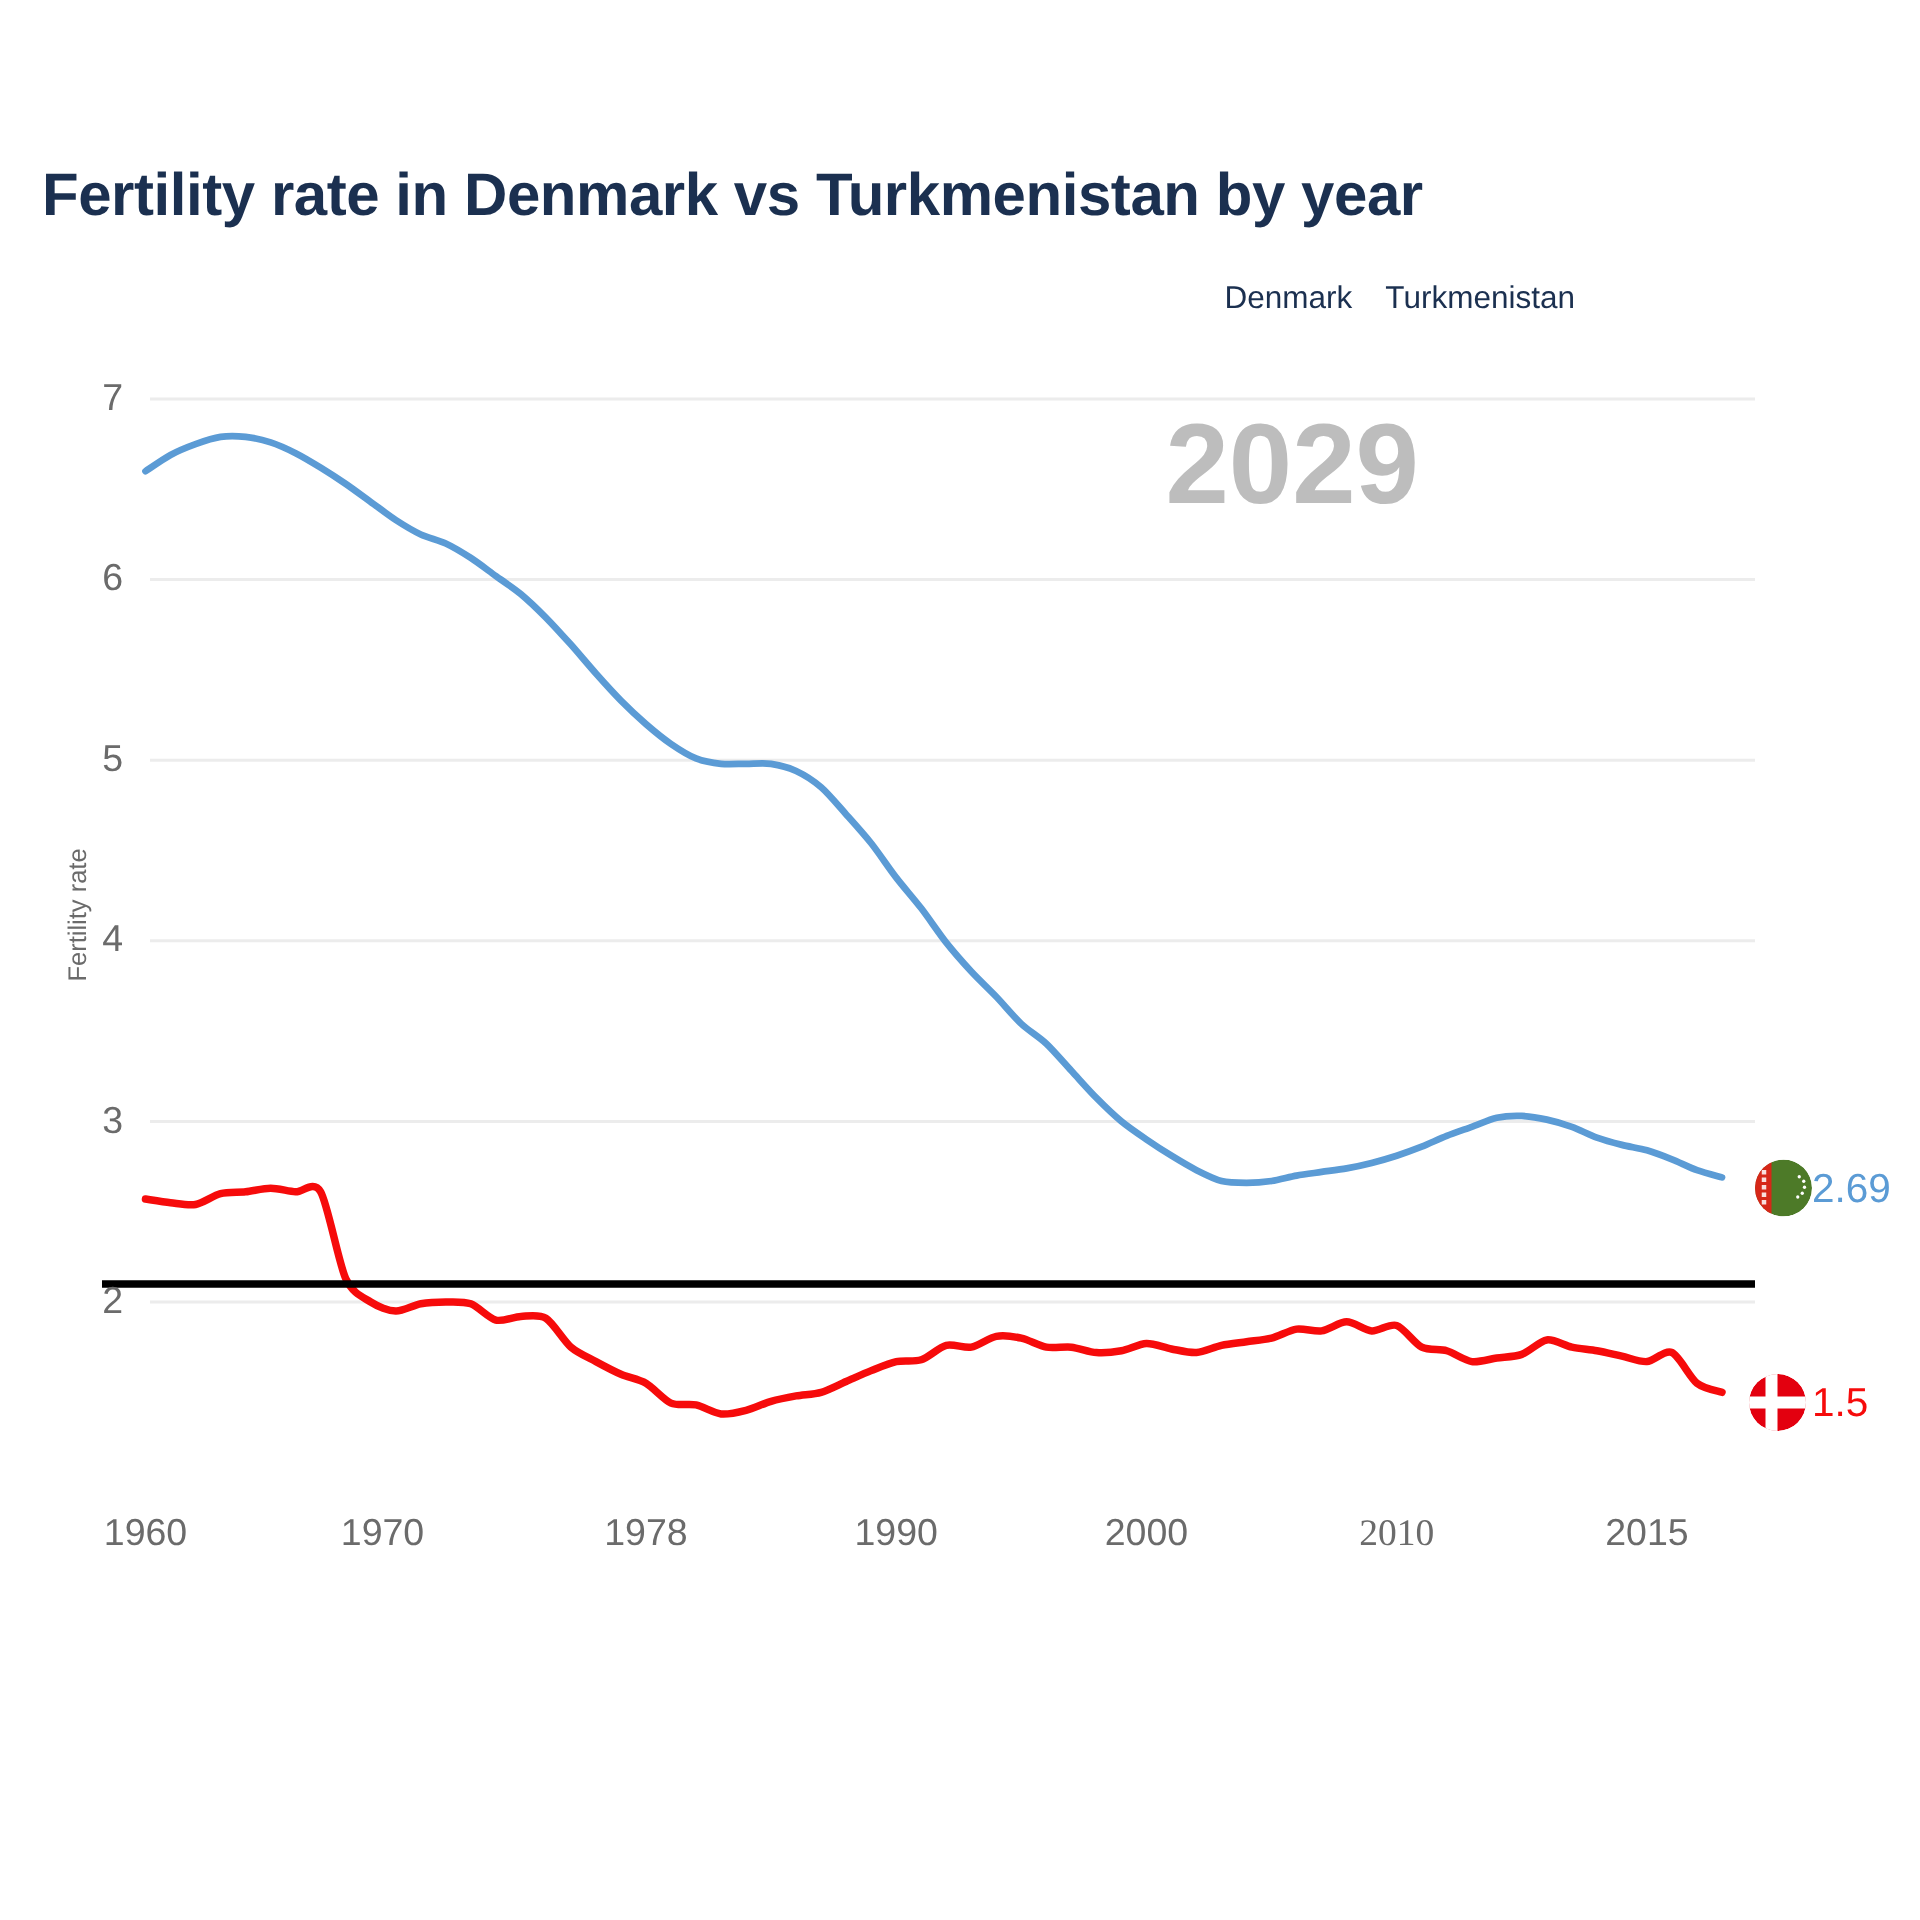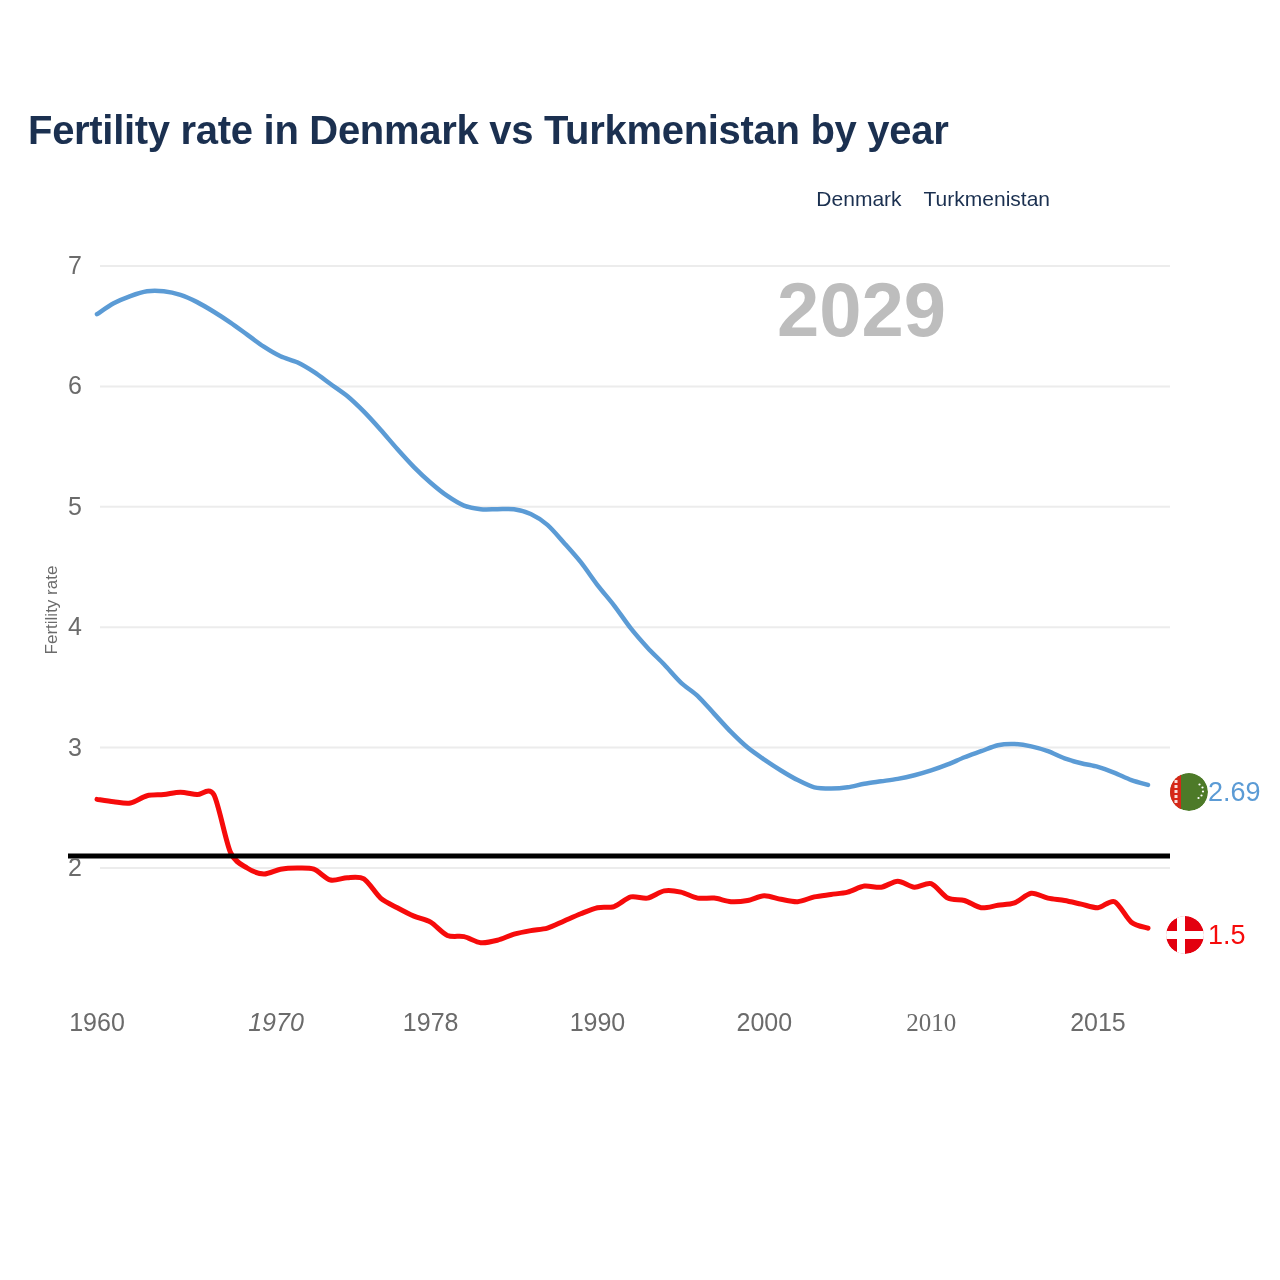--- a/index.html
+++ b/index.html
@@ -178,21 +178,21 @@
       <div class="ytick" style="left: 42px; top: 253px;">7</div>
       <div class="ytick" style="left: 42px; top: 373.4px;">6</div>
       <div class="ytick" style="left: 42px; top: 493.8px;">5</div>
       <div class="ytick" style="left: 42px; top: 614.2px;">4</div>
       <div class="ytick" style="left: 42px; top: 734.6px;">3</div>
       <div class="ytick" style="left: 42px; top: 855px;">2</div>
     </div>
 
   <div id="xticks">
       <div class="xtick" style="left: 37px; top: 1010px;">1960</div>
-      <div class="xtick" style="left: 216px; top: 1010px; font-style: italic;">1970</div>
+      <div class="xtick" style="left: 195px; top: 1010px;">1970</div>
       <div class="xtick" style="left: 370.651px; top: 1010px;">1978</div>
       <div class="xtick" style="left: 537.476px; top: 1010px;">1990</div>
       <div class="xtick" style="left: 704.302px; top: 1010px;">2000</div>
       <div class="xtick" style="left: 871.127px; top: 1010px; font-family: Liberation Serif, serif;">2010</div>
       <div class="xtick" style="left: 1037.95px; top: 1010px;">2015</div>
     </div>
 
   <div id="ylabel">Fertility rate</div>
 
   <div class="flag" style="left:1170px; top:773px;">

